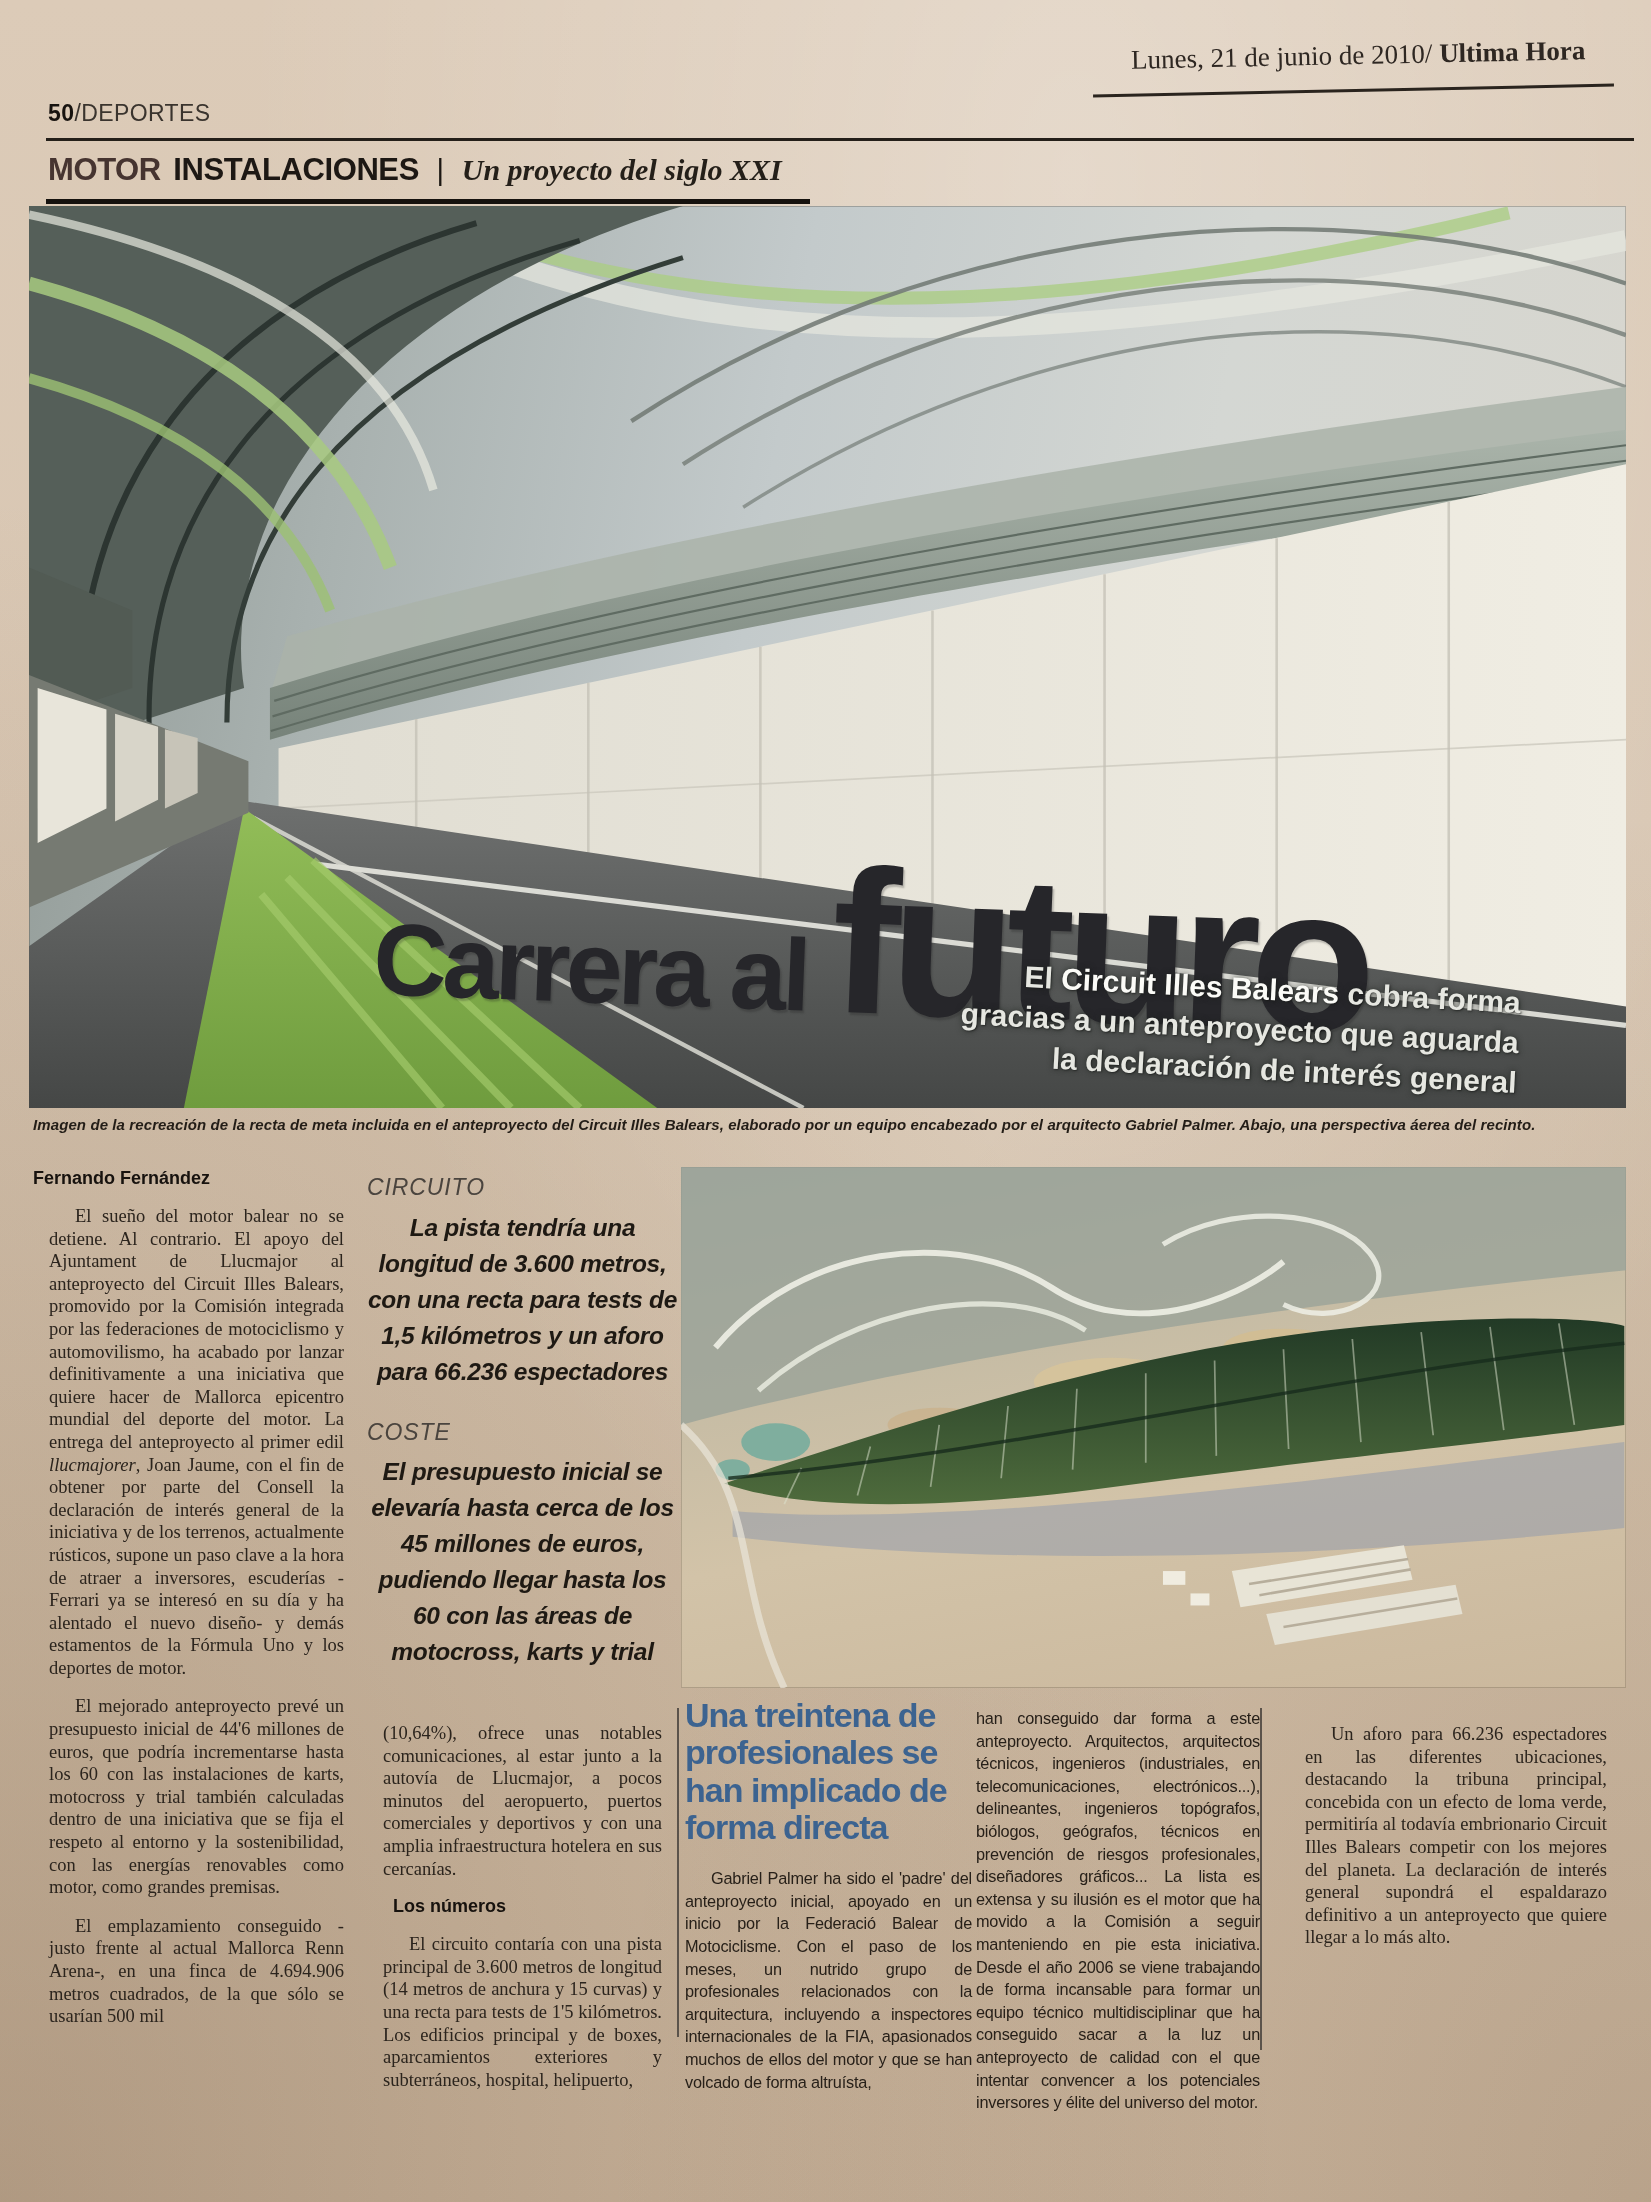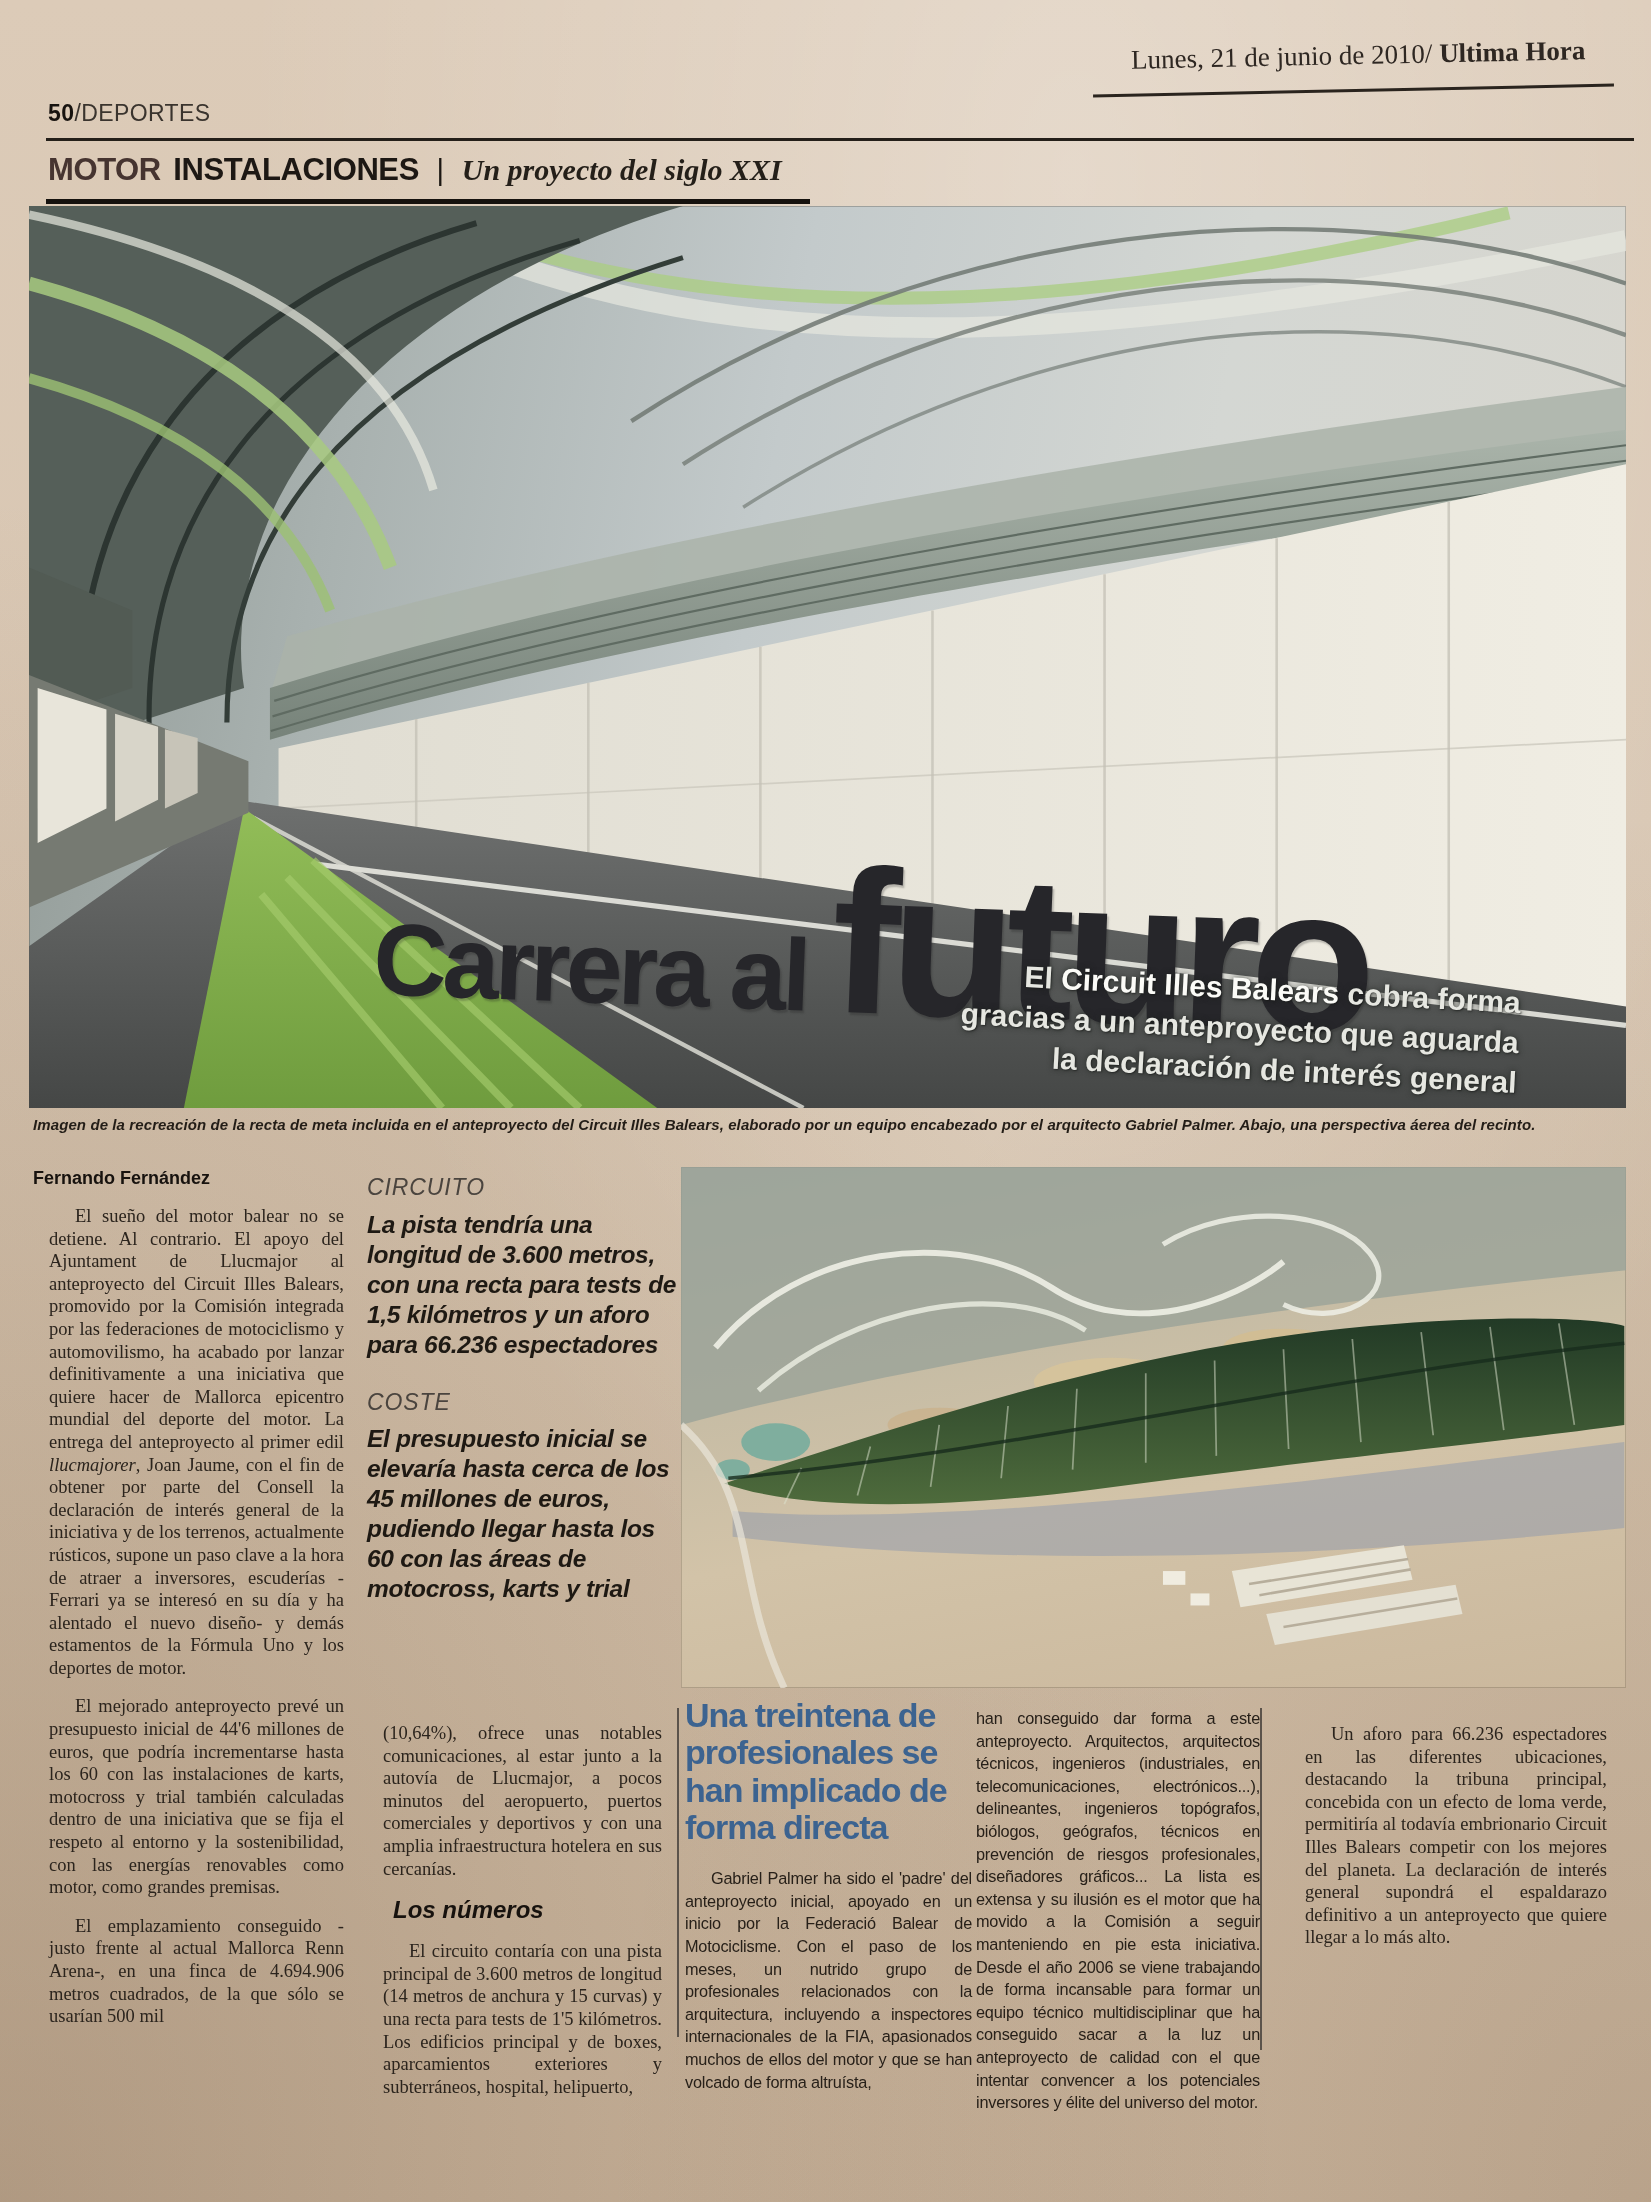--- a/index.html
+++ b/index.html
@@ -47,23 +47,23 @@
     background:linear-gradient(170deg,#adb0a4 0%,#c4bba4 30%,#d2c3a8 60%,#cbb89d 100%);
     box-shadow:0 0 0 0.9px rgba(40,30,20,.2) inset;}
   .aerial svg{position:absolute;inset:0;width:100%;height:100%;}
   
   .serif{font-family:"Liberation Serif",serif;font-size:18.5px;line-height:22.6px;text-align:justify;color:#2b241d;margin:16px;}
   .indent{text-indent:26px;}
   .col1{top:1168px;left:33px;width:327px;}
   .byline{font-size:18px;font-weight:800;color:#17120e;margin:0 0 6.9px 0;}
   .factbox{top:1174px;left:367px;width:311px;font-style:italic;}
   .fb-label{font-size:23px;font-weight:400;color:#4a443e;letter-spacing:0.9px;margin:0 0 8.6px 0;}
-  .fb-text{font-size:24.5px;font-weight:700;line-height:30px;letter-spacing:-0.3px;color:#1e1913;margin:0 0 29px 0;text-align:left;}
+  .fb-text{font-size:24.5px;font-weight:700;line-height:36px;letter-spacing:-0.3px;color:#1e1913;margin:0 0 29px 0;text-align:center;}
   .col2lower{top:1706px;left:367px;width:311px;}
-  .subhead{font-size:24px;font-weight:800;color:#17120e;margin:8.6px 0 5.2px 0;text-indent:26px;font-style:italic;}
+  .subhead{font-size:18px;font-weight:800;color:#17120e;margin:8.6px 0 5.2px 0;text-indent:26px;}
   .col3{top:1697px;left:685px;width:287px;}
   .blue-head{font-size:34px;font-weight:800;line-height:1.1;letter-spacing:-1px;color:#3c6390;margin:0 0 20.6px 0;}
   .sans-body{font-size:16.3px;line-height:22.6px;text-align:justify;color:#272019;letter-spacing:-0.2px;margin:0;}
   .col4{top:1707px;left:976px;width:284px;}
   .col5{top:1707px;left:1289px;width:334px;}
   .vrule{width:1.7px;background:#5b534b;}
   .vr1{top:1708px;left:677px;height:329px;}
   .vr2{top:1708px;left:1260px;height:342px;}
 </style>
 </head>

